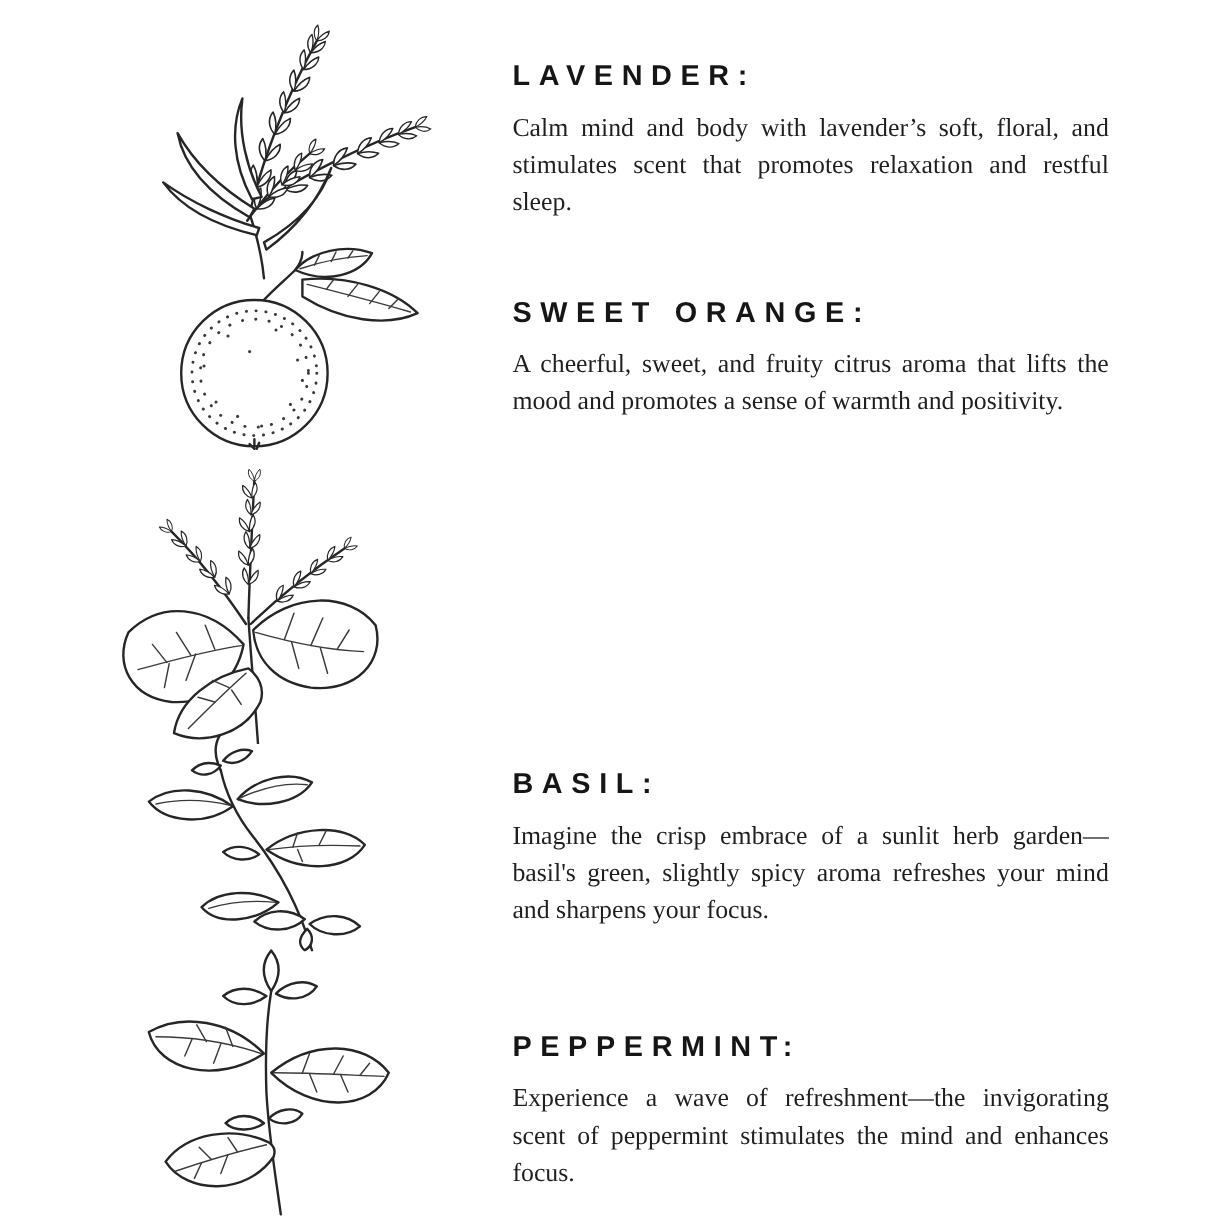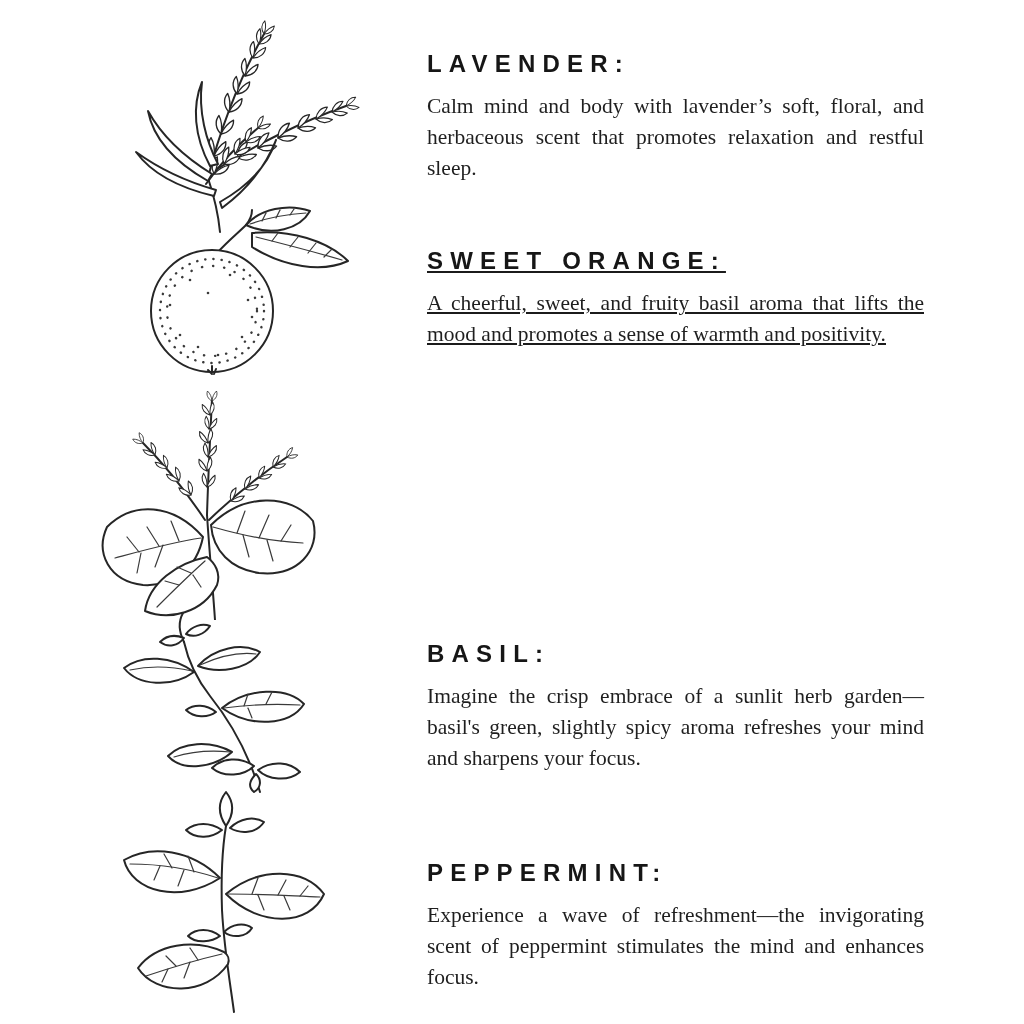--- a/index.html
+++ b/index.html
@@ -241,26 +241,26 @@
       <path class="vein" d="M150,168 C124,174 98,182 74,190"></path>
       <path class="vein" d="M126,174 L118,162"></path>
       <path class="vein" d="M104,180 L94,170"></path>
       <path class="vein" d="M118,176 L112,192"></path>
       <path class="vein" d="M96,183 L90,196"></path>
     </svg>
   </div>
 
   <div class="text-block" style="top:50px;">
     <h2 class="heading">LAVENDER:</h2>
-    <p class="body-text">Calm mind and body with lavender’s soft, floral, and herbaceous scent that promotes relaxation and restful sleep.</p>
-  </div>
-
-  <div class="text-block" style="top:247px;text-decoration:underline;">
+    <p class="body-text">Calm mind and body with lavender’s soft, floral, and stimulates scent that promotes relaxation and restful sleep.</p>
+  </div>
+
+  <div class="text-block" style="top:247px;">
     <h2 class="heading">SWEET ORANGE:</h2>
-    <p class="body-text">A cheerful, sweet, and fruity basil aroma that lifts the mood and promotes a sense of warmth and positivity.</p>
+    <p class="body-text">A cheerful, sweet, and fruity citrus aroma that lifts the mood and promotes a sense of warmth and positivity.</p>
   </div>
 
 
   <div class="text-block" style="top:640px;">
     <h2 class="heading">BASIL:</h2>
     <p class="body-text">Imagine the crisp embrace of a sunlit herb garden—basil's green, slightly spicy aroma refreshes your mind and sharpens your focus.</p>
   </div>
 
   <div class="text-block" style="top:837px;margin-top:22px;">
     <h2 class="heading">PEPPERMINT:</h2>

